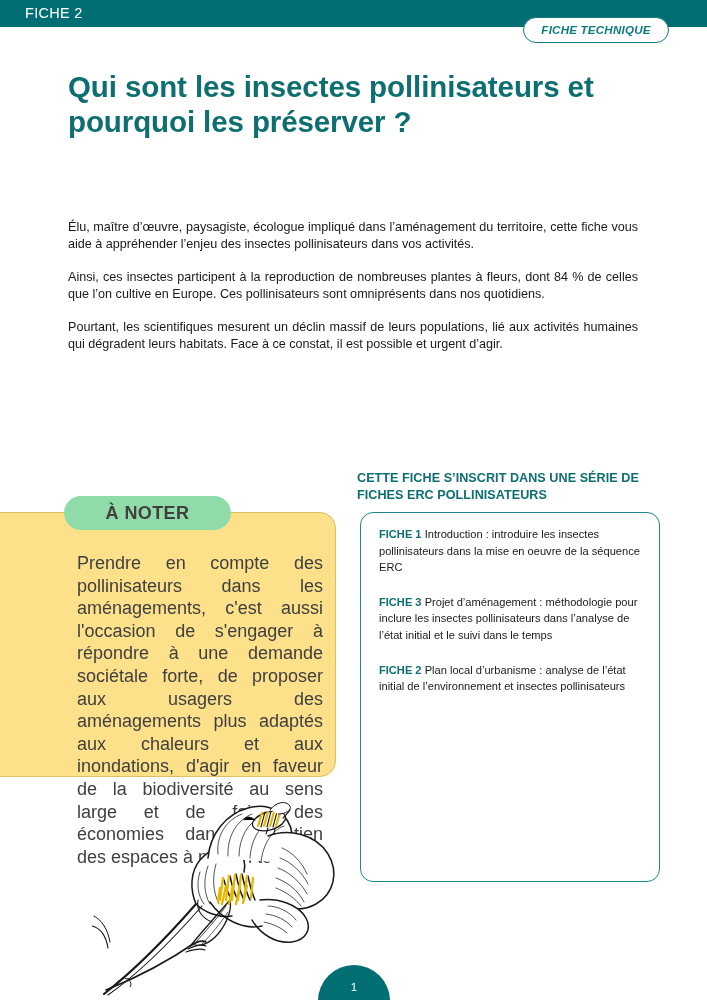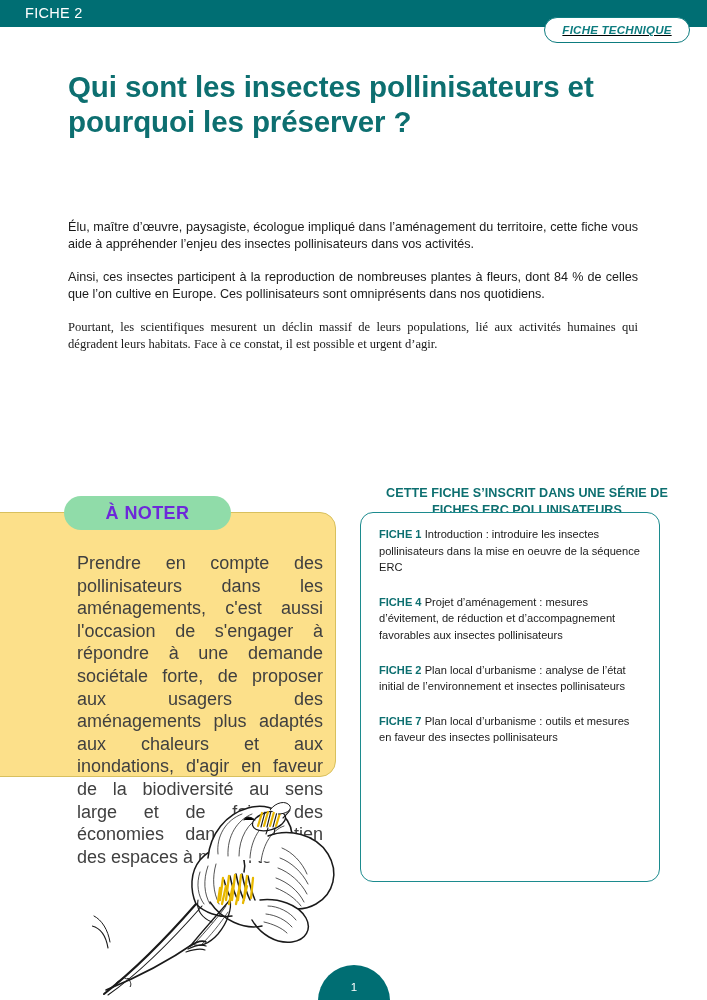--- a/index.html
+++ b/index.html
@@ -29,29 +29,28 @@
   }
   .header-label {
     position: absolute;
     left: 25px; top: 5px;
     color: #ffffff;
     font-size: 14.5px;
     letter-spacing: 0.3px;
   }
   .badge-technique {
     position: absolute;
-    right: 17px;
+    right: 38px;
     top: 17px;
     width: 146px;
     height: 26px;
     border: 1.4px solid #0D7C7F;
     border-radius: 14px;
     background: #ffffff;
     box-sizing: border-box;
-    text-decoration: underline;
   }
   .badge-technique span {
     display: block;
     text-align: center;
     line-height: 23px;
     font-size: 11.6px;
     font-style: italic;
     font-weight: bold;
     color: #0D7C7F;
     letter-spacing: 0.2px;
@@ -78,21 +77,21 @@
     top: 219px;
     width: 570px;
   }
   .intro p {
     margin: 0 0 15px 0;
     font-size: 12.6px;
     line-height: 17.4px;
     color: #1a1a1a;
     text-align: justify;
   }
-  .intro p:last-child { margin-bottom: 12px; font-family: Liberation Serif, serif; }
+  .intro p:last-child { margin-bottom: 12px; }
 
   
   .note-box {
     position: absolute;
     left: -20px;
     top: 512px;
     width: 356px;
     height: 265px;
     background: #FCE08A;
     border: 1.4px solid #D8C05E;
@@ -107,47 +106,46 @@
     height: 34px;
     background: #90DCA9;
     border-radius: 17px;
   }
   .note-pill span {
     display: block;
     text-align: center;
     line-height: 34px;
     font-size: 18px;
     font-weight: bold;
-    color: #6d28d9;
+    color: #404040;
     letter-spacing: 0.4px;
   }
   .note-text {
     position: absolute;
     left: 68px;
     top: 543px;
     width: 246px;
     margin: 9px;
     font-size: 18px;
     line-height: 22.6px;
     color: #404040;
     text-align: justify;
   }
 
   
   .series-heading {
     position: absolute;
     left: 356px;
     top: 469px;
     width: 310px;
-    margin: 16px;
+    margin: 1px;
     font-size: 12.6px;
     font-weight: bold;
     line-height: 16.5px;
     color: #0D6F70;
-    text-align: center;
     letter-spacing: 0.05px;
   }
   .series-box {
     position: absolute;
     left: 360px;
     top: 512px;
     width: 300px;
     height: 370px;
     border: 1.3px solid #1C8B8E;
     border-radius: 13px;
@@ -234,23 +232,22 @@
   <div class="note-box"></div>
   <p class="note-text">Prendre en compte des pollinisateurs dans les aménagements, c'est aussi l'occasion de s'engager à répondre à une demande sociétale forte, de proposer aux usagers des aménagements plus adaptés aux chaleurs et aux inondations, d'agir en faveur de la biodiversité au sens large et de faire des économies dans l'entretien des espaces à moyen terme.</p>
   <div class="note-pill">
     <span>À NOTER</span>
   </div>
 
   <h2 class="series-heading">CETTE FICHE S’INSCRIT DANS UNE SÉRIE DE FICHES ERC POLLINISATEURS</h2>
   <div class="series-box"></div>
   <div class="series-list" id="series-list">
       <div class="fiche-item"><span class="fiche-num">FICHE 1</span><span> Introduction : introduire les insectes pollinisateurs dans la mise en oeuvre de la séquence ERC</span></div>
-      <div class="fiche-item"><span class="fiche-num">FICHE 4</span><span> Projet d’aménagement : mesures d’évitement, de réduction et d’accompagnement favorables aux insectes pollinisateurs</span></div>
+      <div class="fiche-item"><span class="fiche-num">FICHE 3</span><span> Projet d’aménagement : méthodologie pour inclure les insectes pollinisateurs dans l’analyse de l’état initial et le suivi dans le temps</span></div>
       <div class="fiche-item"><span class="fiche-num">FICHE 2</span><span> Plan local d’urbanisme : analyse de l’état initial de l’environnement et insectes pollinisateurs</span></div>
-      <div class="fiche-item"><span class="fiche-num">FICHE 7</span><span> Plan local d’urbanisme : outils et mesures en faveur des insectes pollinisateurs</span></div>
     </div>
 
   <svg class="flower" viewBox="0 0 262 224" xmlns="http://www.w3.org/2000/svg">
     <g stroke="#1a1a1a" fill="none" stroke-linecap="round" stroke-linejoin="round">
 
       <path d="M12 218 C40 196 76 160 104 128" stroke-width="2.1"></path>
       <path d="M16 219 C46 198 82 162 110 130" stroke-width="1.1"></path>
 
       <path d="M14 214 C44 202 78 184 104 166" stroke-width="1.6"></path>
 

